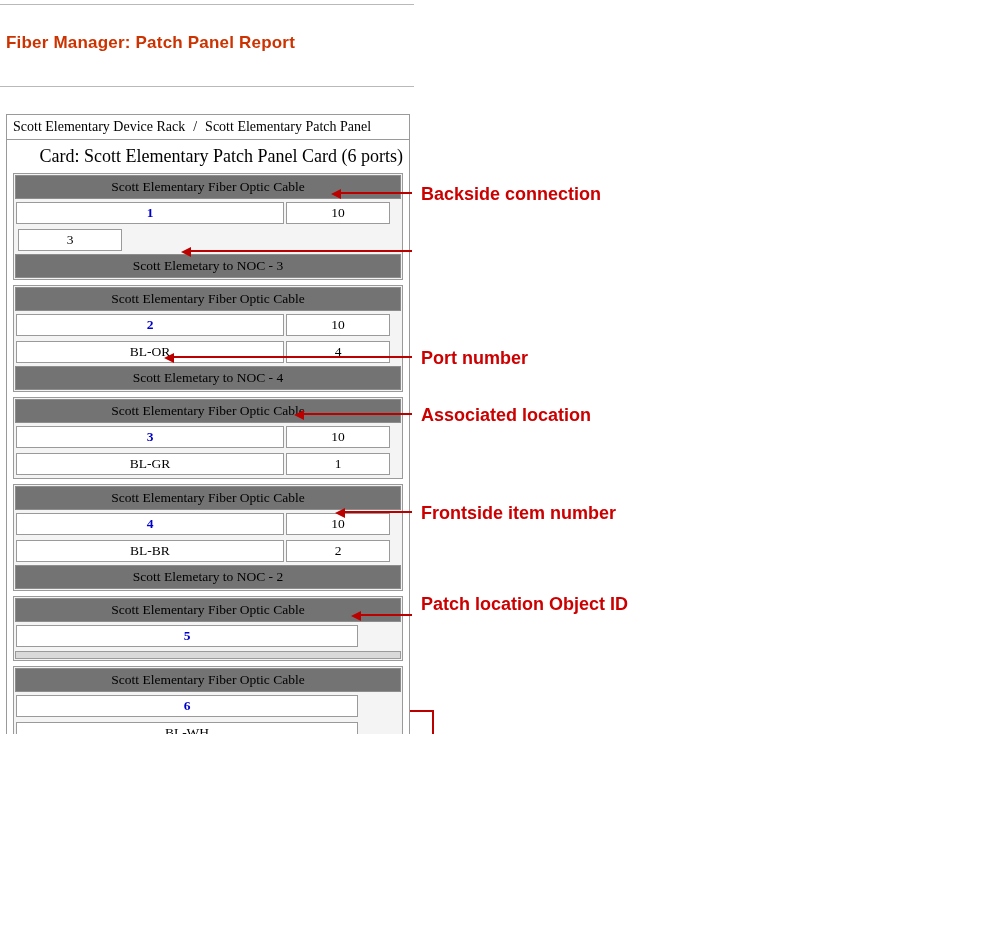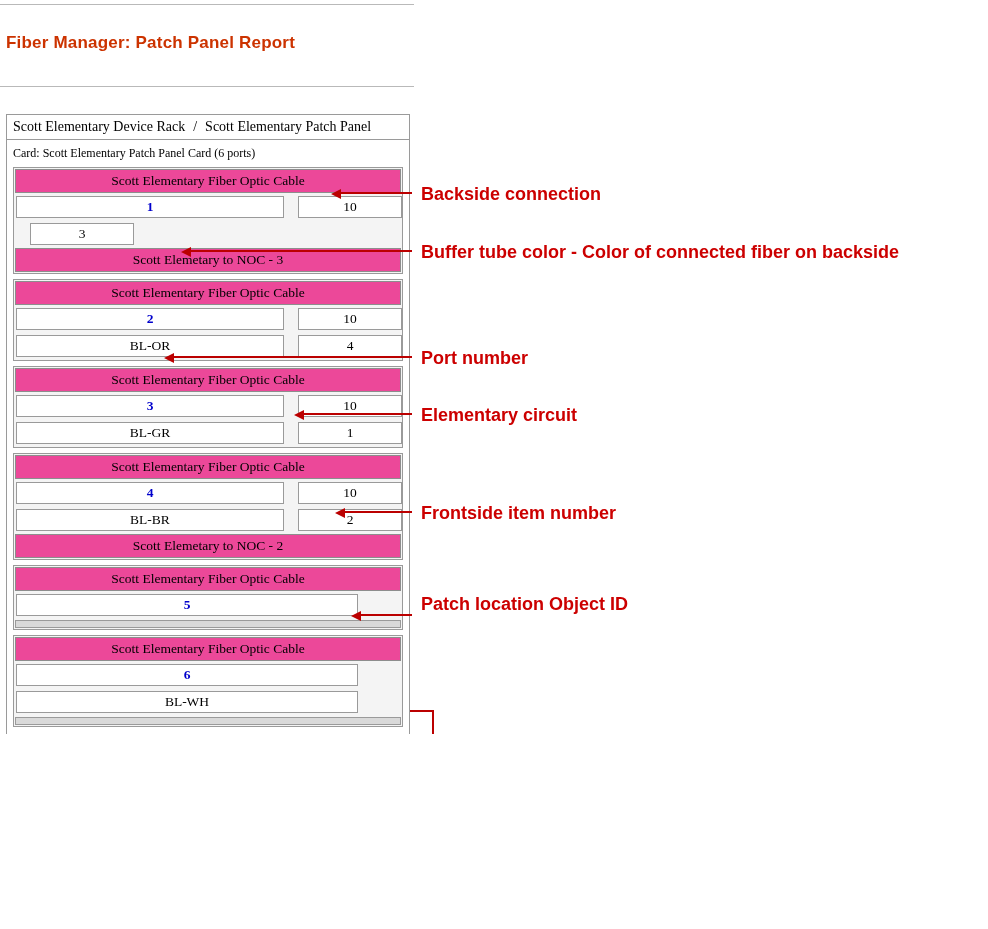--- a/index.html
+++ b/index.html
@@ -57,35 +57,35 @@
     border-bottom: 1px solid #9a9a9a;
     background: #ffffff;
     white-space: nowrap;
   }
   .breadcrumb .sep { padding: 0 8px; }
   .card-body {
     padding: 4px 6px 8px 6px;
     background: #ffffff;
   }
   .card-title {
-    text-align: left;
-    font-size: 12px;
+    text-align: right;
+    font-size: 18px;
     padding: 2px 0 6px 0;
     color: #000;
   }
   
   .port-block {
     border: 1px solid #9a9a9a;
     background: #f4f4f4;
     margin-bottom: 5px;
     padding: 0;
     box-sizing: border-box;
   }
   .bar {
-    background: #ec4899;
+    background: #737373;
     border: 1px solid #8d8d8d;
     text-align: center;
     font-size: 13.5px;
     color: #000;
     padding: 3px 0;
     margin: 1px;
     box-sizing: border-box;
   }
   .rowgrid {
     display: flex;
@@ -94,21 +94,21 @@
   }
   .cell {
     border: 1px solid #9a9a9a;
     background: #ffffff;
     text-align: center;
     font-size: 13.5px;
     padding: 2px 0;
     box-sizing: border-box;
   }
   .cell.left { flex: 0 0 268px; }
-  .cell.right { flex: 0 0 104px; margin-left: 14px; }
+  .cell.right { flex: 0 0 104px; margin-left: 2px; }
   .cell.left-wide { flex: 0 0 342px; }
   .portnum {
     color: #0000cc;
     font-weight: bold;
   }
   .filler {
     height: 8px;
     background: #d9d9d9;
     border: 1px solid #9a9a9a;
     margin: 2px 1px 1px 1px;
@@ -181,20 +181,21 @@
       <div class="port-block">
         <div class="bar">Scott Elementary Fiber Optic Cable</div>
         <div class="rowgrid">
           <div class="cell left portnum">2</div>
           <div class="cell right">10</div>
         </div>
         <div class="rowgrid">
           <div class="cell left">BL-OR</div>
           <div class="cell right">4</div>
         </div>
+        <div class="bar">Scott Elemetary to NOC - 4</div>
       </div>
 
       <div class="port-block">
         <div class="bar">Scott Elementary Fiber Optic Cable</div>
         <div class="rowgrid">
           <div class="cell left portnum">3</div>
           <div class="cell right">10</div>
         </div>
         <div class="rowgrid">
           <div class="cell left">BL-GR</div>
@@ -234,27 +235,26 @@
         <div class="filler"></div>
       </div>
 
     </div>
   </div>
 
   <div class="arrow" style="left:340px; top:192px; width:72px;"></div>
   <div class="annot" style="left:421px; top:184px;">Backside connection</div>
 
   <div class="arrow" style="left:190px; top:250px; width:222px;"></div>
-  <div class="annot" style="left:421px; top:242px;">Buffer tube color - Color of connected fiber on backside</div>
 
   <div class="arrow" style="left:173px; top:356px; width:239px;"></div>
   <div class="annot" style="left:421px; top:348px;">Port number</div>
 
   <div class="arrow" style="left:303px; top:413px; width:109px;"></div>
-  <div class="annot" style="left:421px; top:405px;">Elementary circuit</div>
+  <div class="annot" style="left:421px; top:405px;">Associated location</div>
 
   <div class="arrow" style="left:344px; top:511px; width:68px;"></div>
   <div class="annot" style="left:421px; top:503px;">Frontside item number</div>
 
   <div class="arrow" style="left:360px; top:614px; width:52px;"></div>
   <div class="annot" style="left:421px; top:594px;">Patch location Object ID</div>
 
   <div class="bracket" style="left:410px; top:710px; width:22px; height:190px;"></div>
   <div class="annot" style="left:448px; top:794px;">Unconnected ports</div>
 

